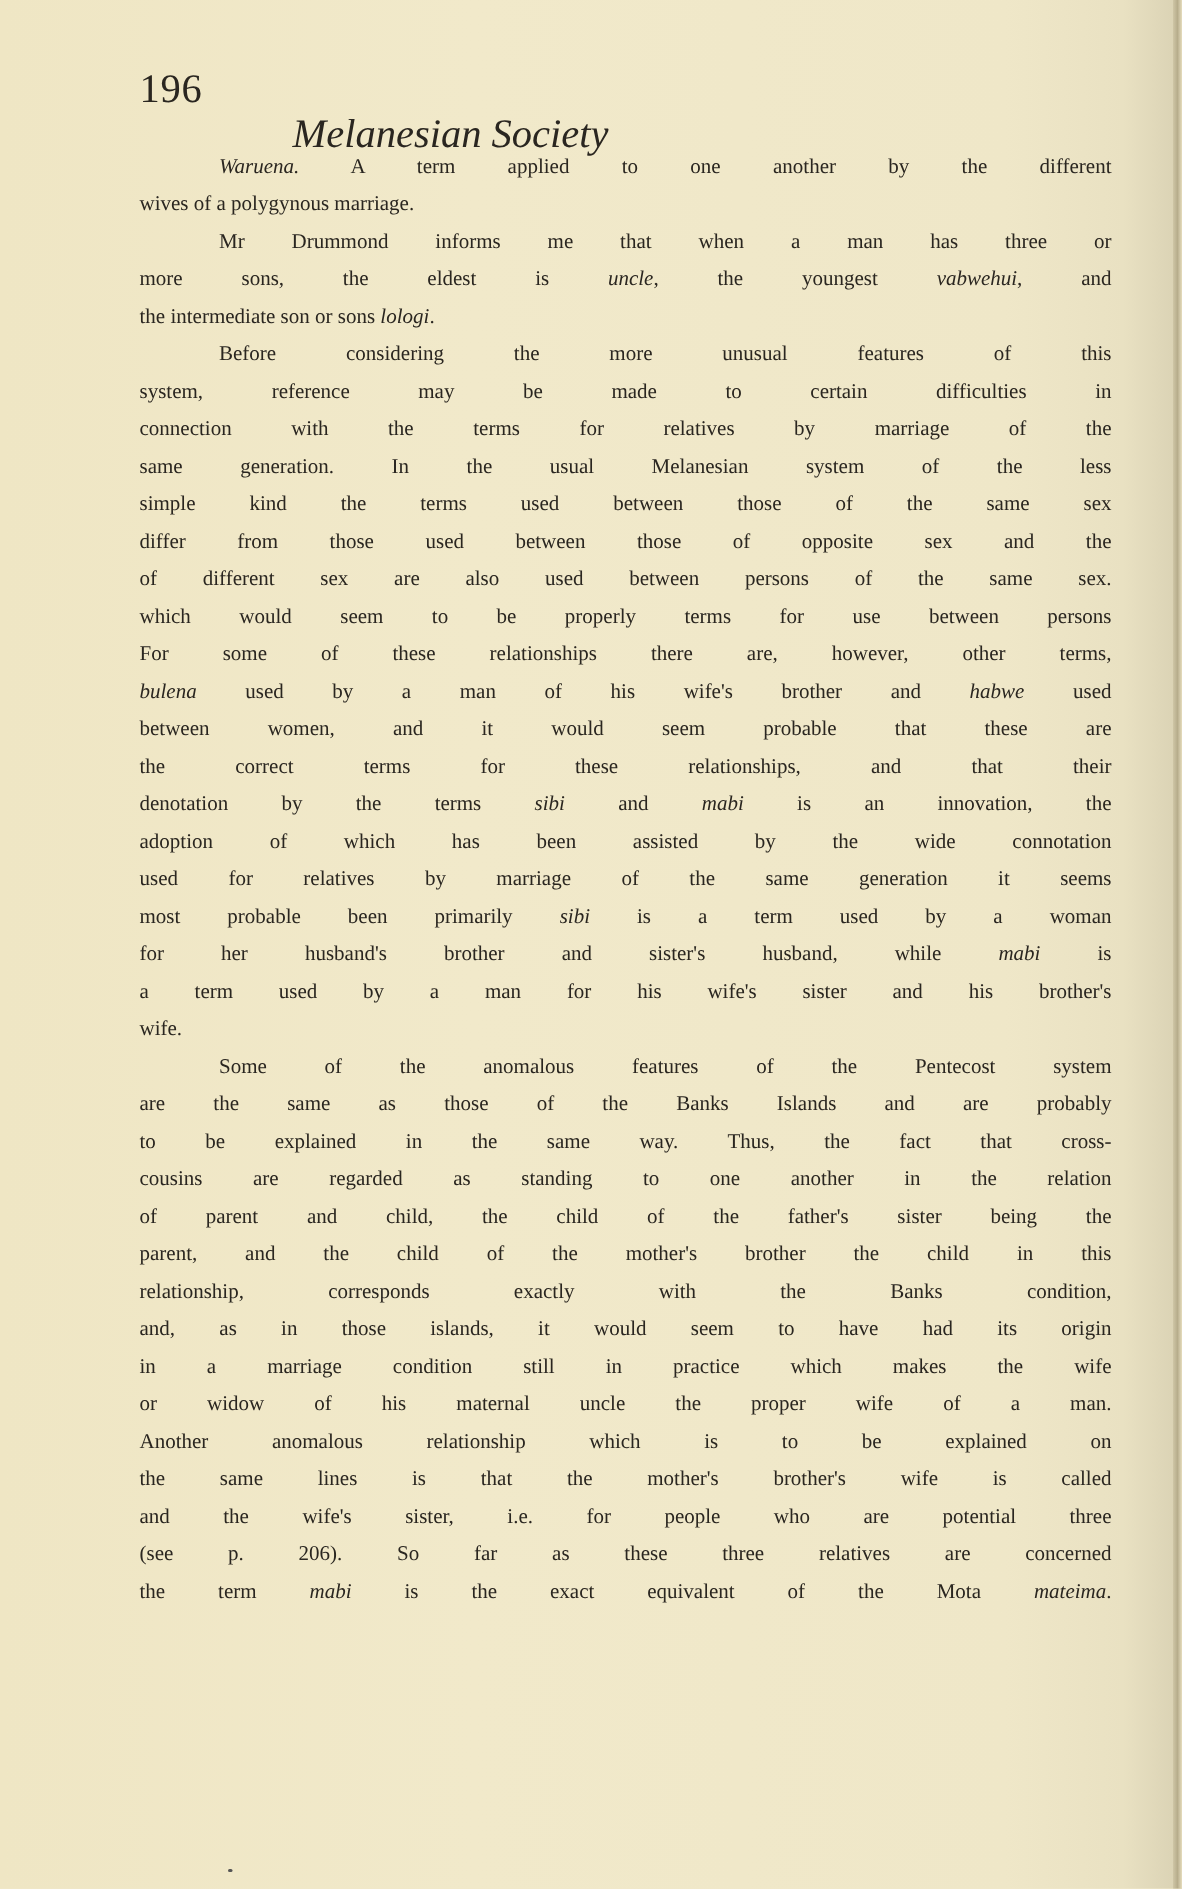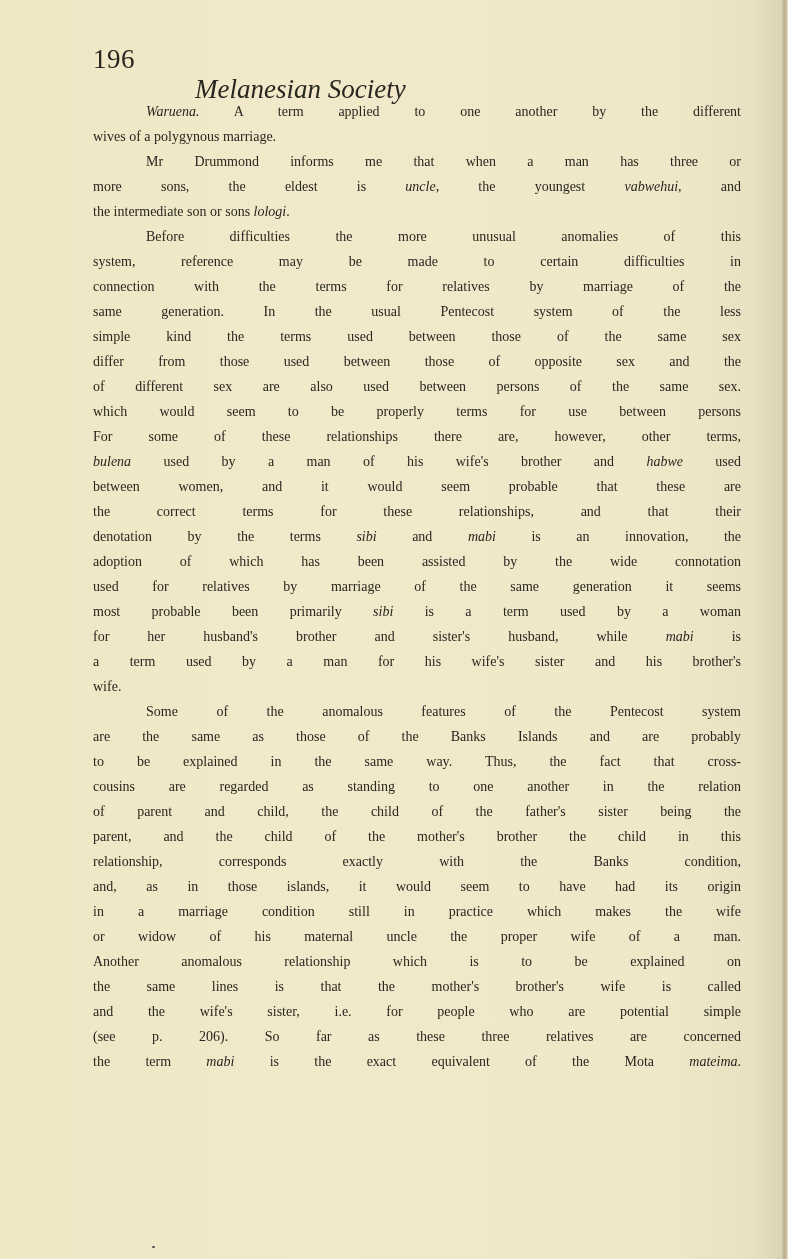--- a/index.html
+++ b/index.html
@@ -96,24 +96,24 @@
     <span class="page-number">196</span>
     <span class="running-title">Melanesian Society</span>
   </div>
 
   <div class="body-text" id="body-text">
       <div class="line indent"><i>Waruena.</i><span>  A term applied to one another by the different</span></div>
       <div class="line last"><span>wives of a polygynous marriage.</span></div>
       <div class="line indent"><span>Mr Drummond informs me that when a man has three or</span></div>
       <div class="line"><span>more sons, the eldest is </span><i>uncle</i><span>, the youngest </span><i>vabwehui</i><span>, and</span></div>
       <div class="line last"><span>the intermediate son or sons </span><i>lologi</i><span>.</span></div>
-      <div class="line indent"><span>Before difficulties the more unusual anomalies of this</span></div>
+      <div class="line indent"><span>Before considering the more unusual features of this</span></div>
       <div class="line"><span>system, reference may be made to certain difficulties in</span></div>
       <div class="line"><span>connection with the terms for relatives by marriage of the</span></div>
-      <div class="line"><span>same generation.  In the usual Pentecost system of the less</span></div>
+      <div class="line"><span>same generation.  In the usual Melanesian system of the less</span></div>
       <div class="line"><span>simple kind the terms used between those of the same sex</span></div>
       <div class="line"><span>differ from those used between those of opposite sex and the</span></div>
       <div class="line"><span>of different sex are also used between persons of the same sex.</span></div>
       <div class="line"><span>which would seem to be properly terms for use between persons</span></div>
       <div class="line"><span>For some of these relationships there are, however, other terms,</span></div>
       <div class="line"><i>bulena</i><span> used by a man of his wife's brother and </span><i>habwe</i><span> used</span></div>
       <div class="line"><span>between women, and it would seem probable that these are</span></div>
       <div class="line"><span>the correct terms for these relationships, and that their</span></div>
       <div class="line"><span>denotation by the terms </span><i>sibi</i><span> and </span><i>mabi</i><span> is an innovation, the</span></div>
       <div class="line"><span>adoption of which has been assisted by the wide connotation</span></div>
@@ -127,20 +127,20 @@
       <div class="line"><span>to be explained in the same way.  Thus, the fact that cross-</span></div>
       <div class="line"><span>cousins are regarded as standing to one another in the relation</span></div>
       <div class="line"><span>of parent and child, the child of the father's sister being the</span></div>
       <div class="line"><span>parent, and the child of the mother's brother the child in this</span></div>
       <div class="line"><span>relationship, corresponds exactly with the Banks condition,</span></div>
       <div class="line"><span>and, as in those islands, it would seem to have had its origin</span></div>
       <div class="line"><span>in a marriage condition still in practice which makes the wife</span></div>
       <div class="line"><span>or widow of his maternal uncle the proper wife of a man.</span></div>
       <div class="line"><span>Another anomalous relationship which is to be explained on</span></div>
       <div class="line"><span>the same lines is that the mother's brother's wife is called</span></div>
-      <div class="line"><span>and the wife's sister, i.e. for people who are potential simple</span></div>
+      <div class="line"><span>and the wife's sister, i.e. for people who are potential three</span></div>
       <div class="line"><span>(see p. 206).  So far as these three relatives are concerned</span></div>
       <div class="line"><span>the term </span><i>mabi</i><span> is the exact equivalent of the Mota </span><i>mateima</i><span>.</span></div>
     </div>
 
   <div class="speck"></div>
   <div class="spine-edge"></div>
 </div>
 
 </body></html>

